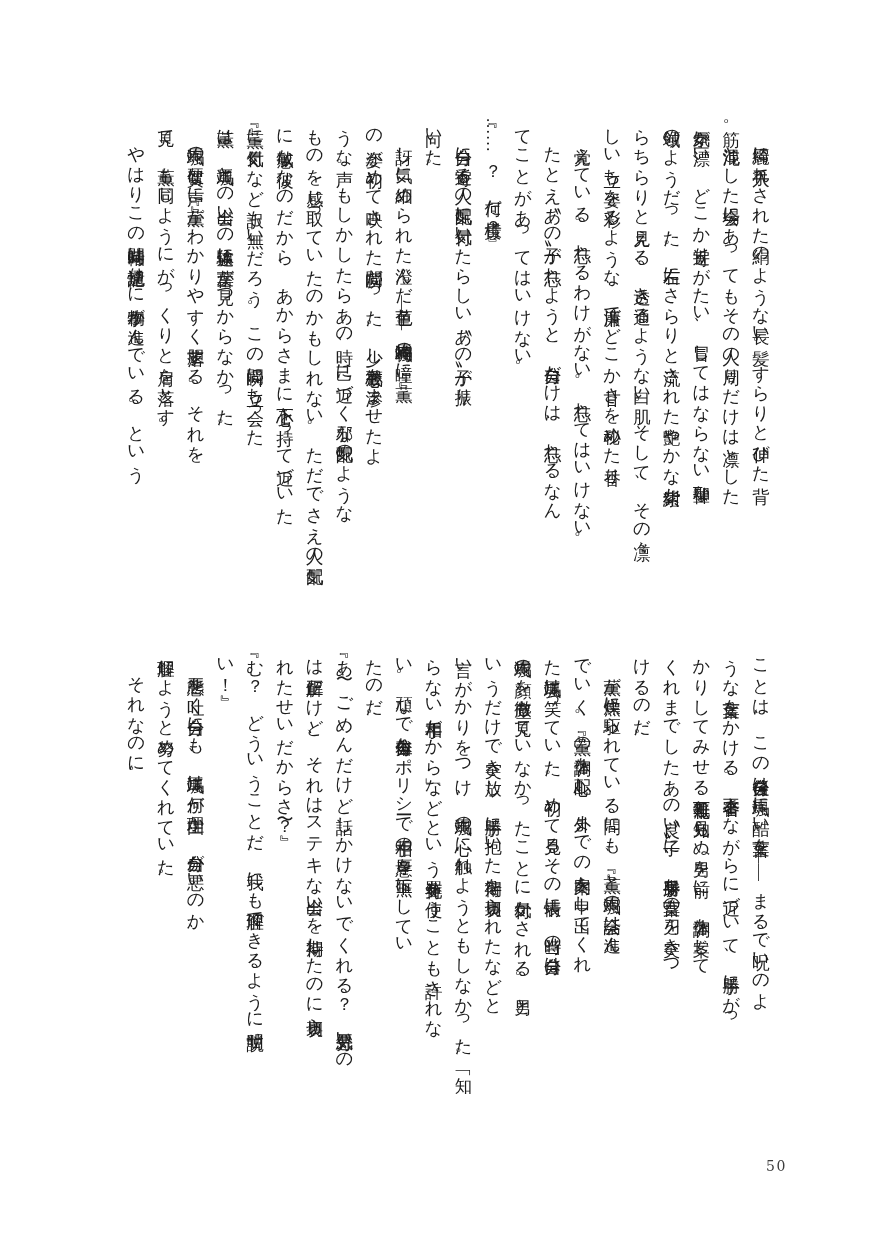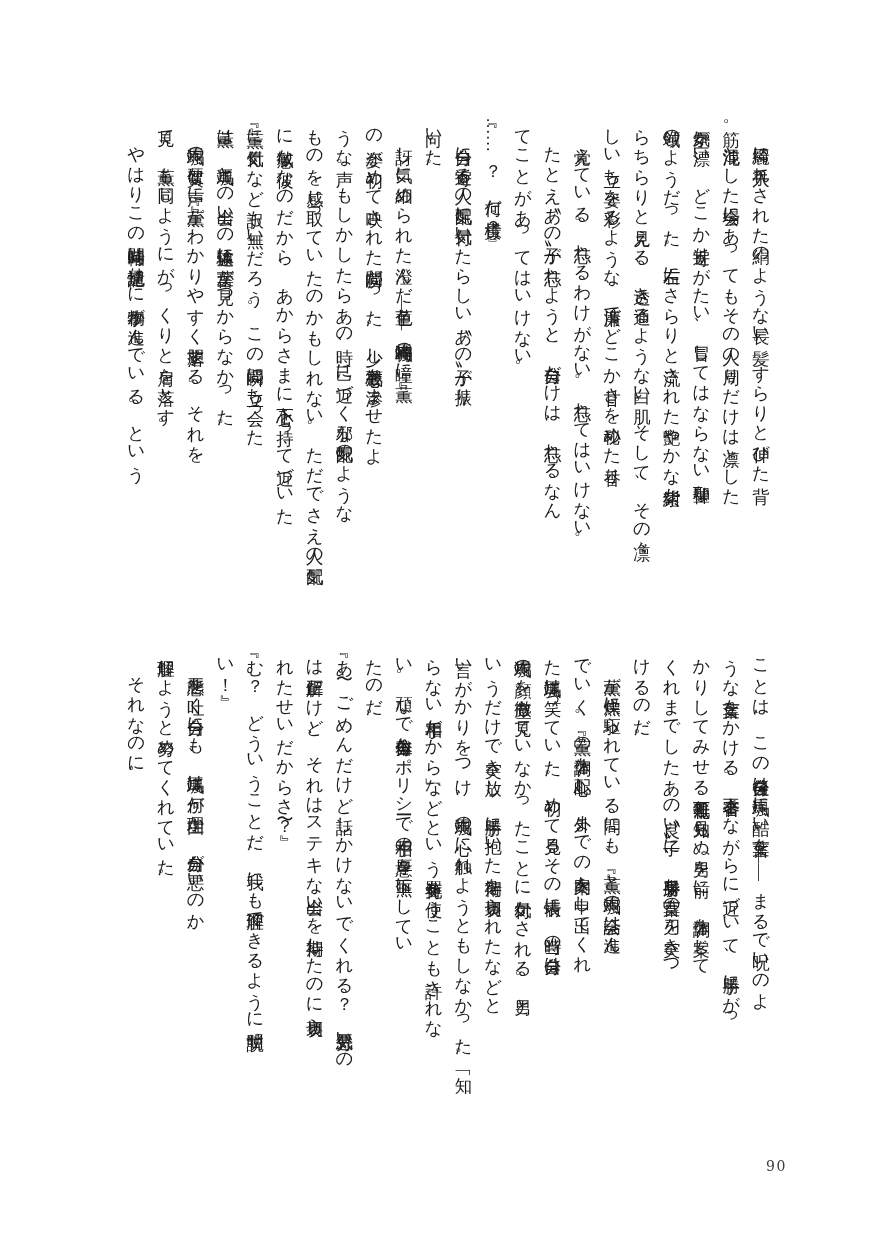--- a/index.html
+++ b/index.html
@@ -89,14 +89,14 @@
       <div class="vline">たのだ。</div>
       <div class="vline">『あ〜、ごめんだけど話しかけないでくれる？　気分悪いの</div>
       <div class="vline">は正解だけど、それはステキな出会いを期待したのに裏切ら</div>
       <div class="vline">れたせいだからさ〜？』</div>
       <div class="vline">『む？　どういうことだ、我にも理解できるように説明せ</div>
       <div class="vline">い！』</div>
       <div class="vline">　悪態を吐く自分にも、颯馬は何が理由か、自分が悪いのか、</div>
       <div class="vline">理解しようと努めてくれていた。</div>
       <div class="vline">　それなのに。</div>
     </div>
-  <div class="pageno">90</div>
+  <div class="pageno">50</div>
 </div>
 
 </body></html>

